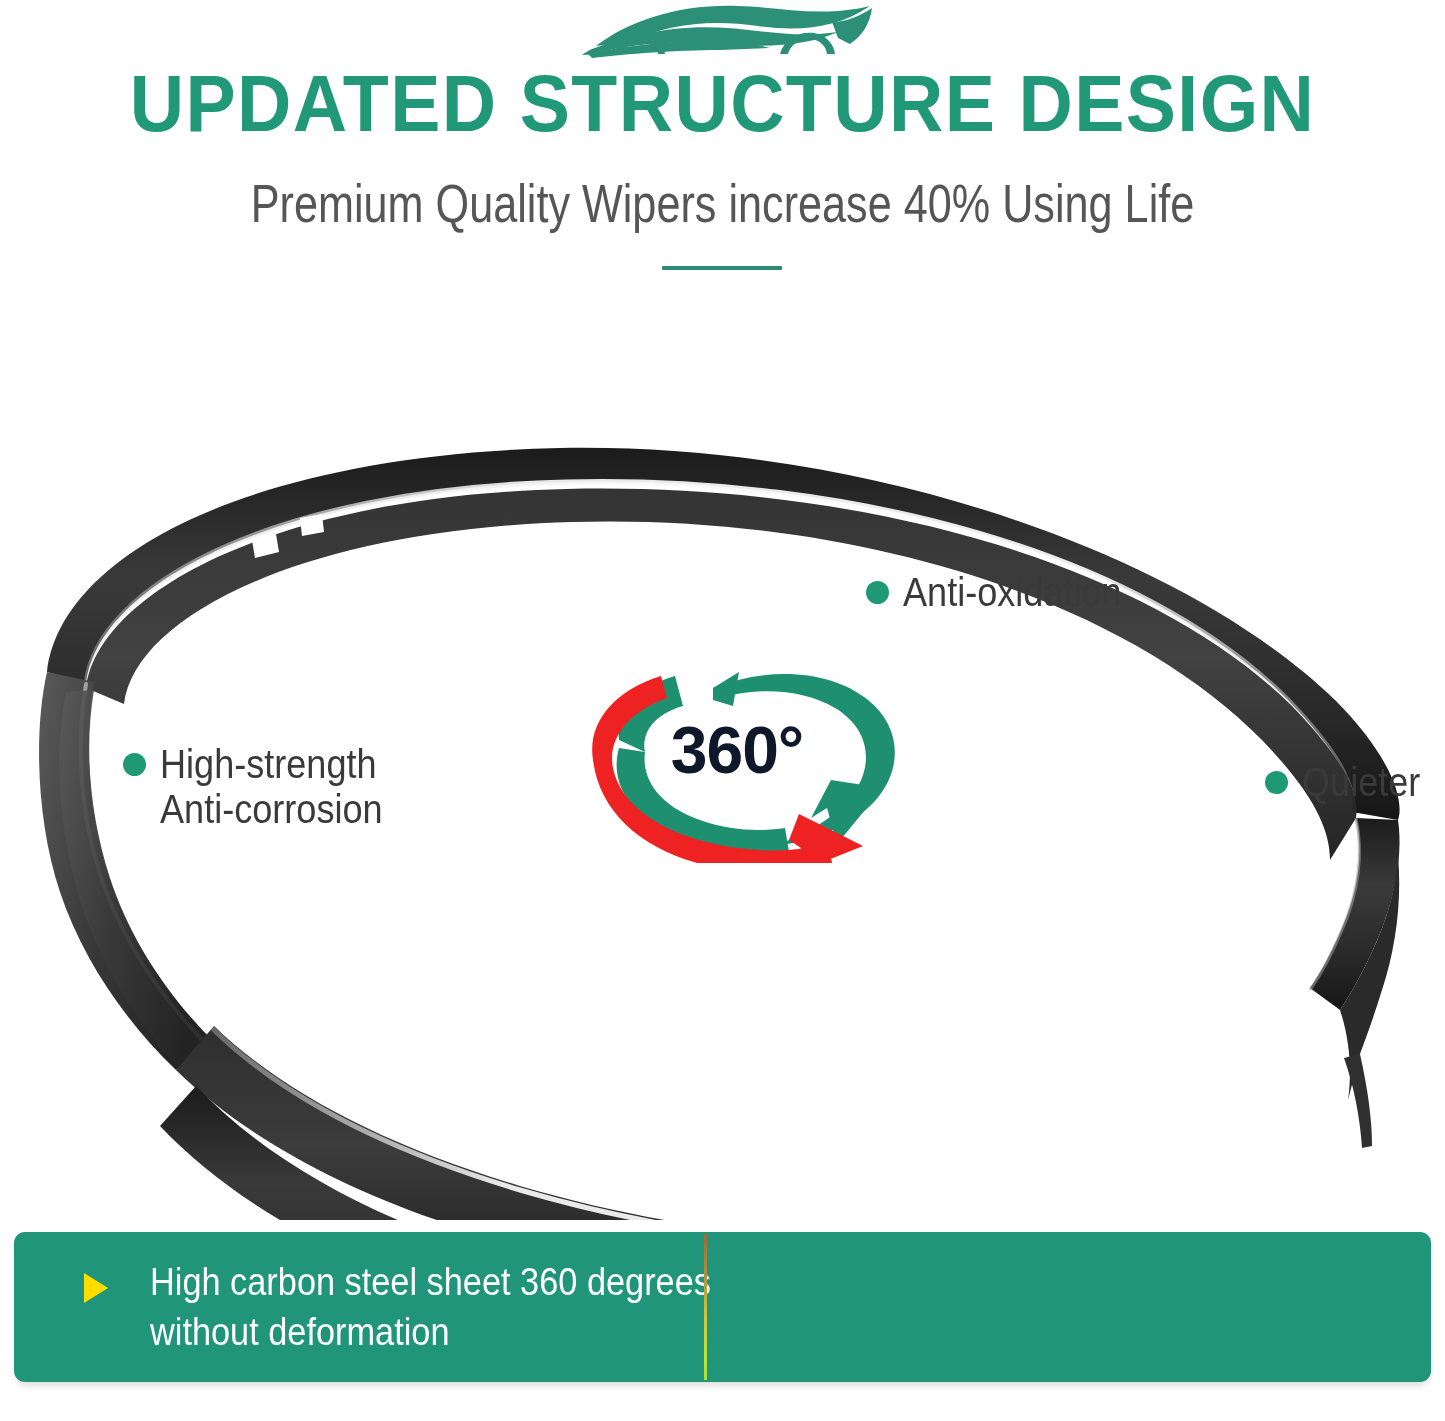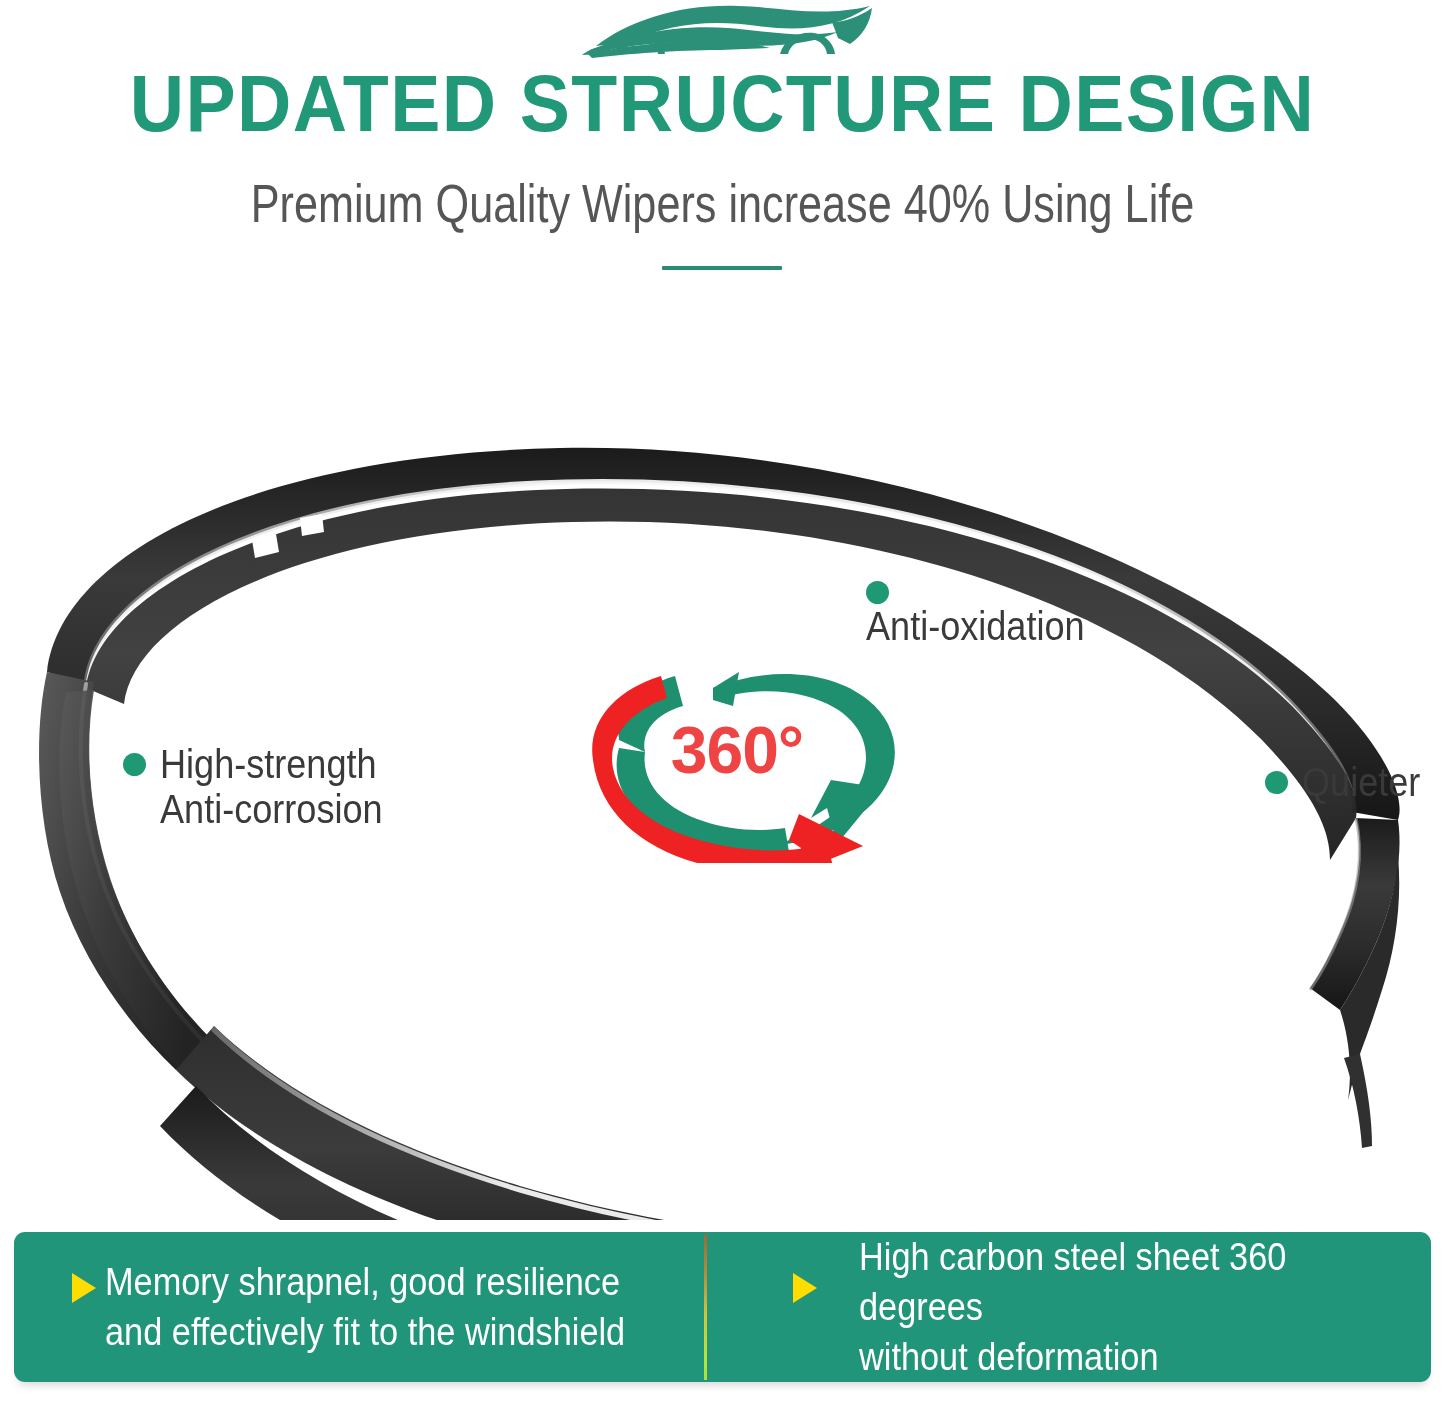--- a/index.html
+++ b/index.html
@@ -105,21 +105,21 @@
   .feature .txt {
     color: #3a3a3a;
     font-family: "Liberation Sans Narrow", "Liberation Sans", sans-serif;
     font-size: 41px;
     line-height: 45px;
     font-weight: normal;
     transform: scaleX(0.88);
     transform-origin: left top;
   }
   #feature-tough    { left: 418px; top: 270px; }
-  #feature-anti-ox  { left: 866px; top: 270px; flex-direction: column; }
+  #feature-anti-ox  { left: 866px; top: 270px; }
   #feature-high-str { left: 123px; top: 442px; }
   #feature-quieter  { left: 1265px; top: 460px; }
 
   
   #badge-360 {
     position: absolute;
     left: 563px;
     top: 348px;
     width: 360px;
     height: 215px;
@@ -129,21 +129,21 @@
     position: absolute;
     left: 0; top: 0;
     width: 360px;
     height: 215px;
     display: flex;
     align-items: center;
     justify-content: center;
     pointer-events: none;
   }
   #badge-360-text span {
-    color: #ef4444;
+    color: #0f172a;
     font-family: "Liberation Sans", sans-serif;
     font-size: 66px;
     font-weight: bold;
     letter-spacing: -1px;
     transform: translate(-6px, -6px);
   }
 
   
   #banner {
     position: absolute;
@@ -409,22 +409,17 @@
     </svg>
     <div id="badge-360-text">
       <span>360°</span>
     </div>
   </div>
 </div>
 
 <div id="banner">
   <div class="banner-half">
     <span class="banner-arrow"></span>
-    <span class="banner-text">Memory shrapnel, good resilience
-and effectively fit to the windshield</span>
-  </div>
-  <div class="banner-half">
-    <span class="banner-arrow"></span>
     <span class="banner-text">High carbon steel sheet 360 degrees
 without deformation</span>
   </div>
 </div>
 <div id="banner-divider"></div>
 
 </body></html>

